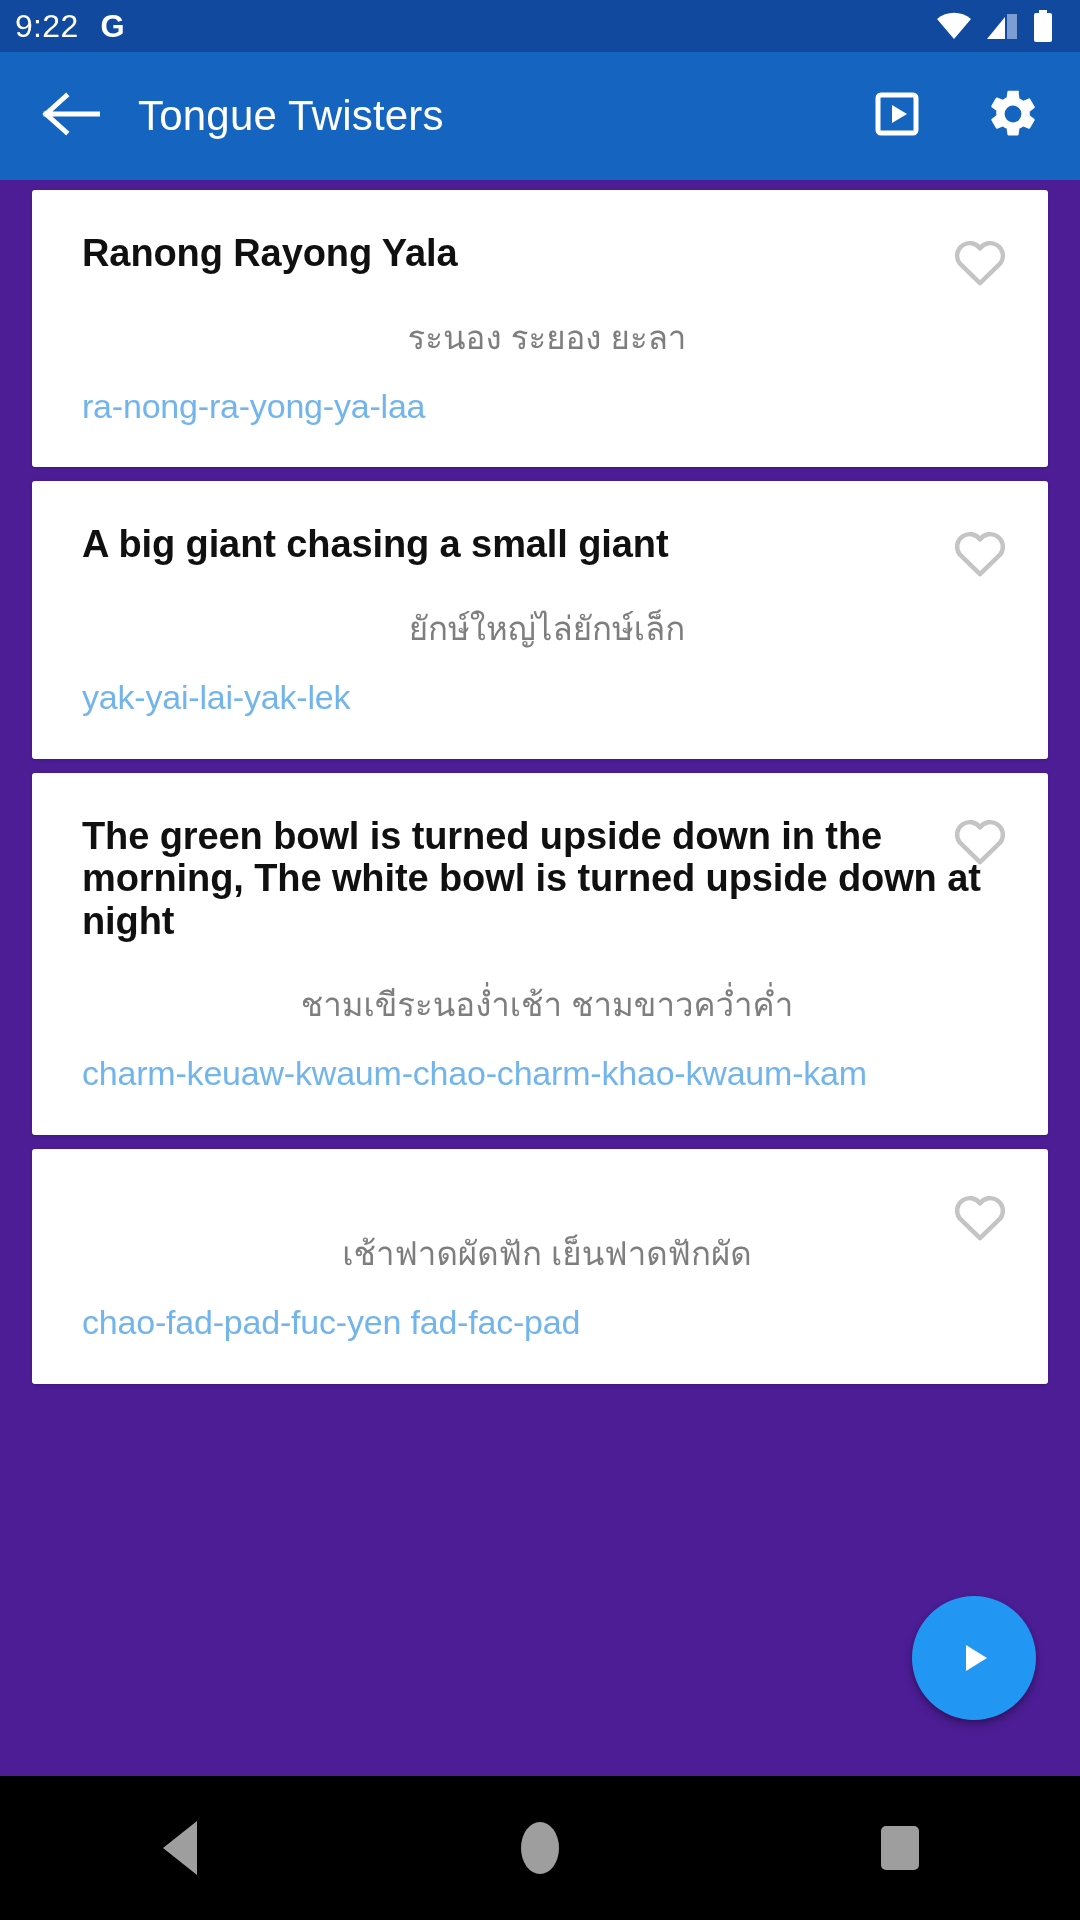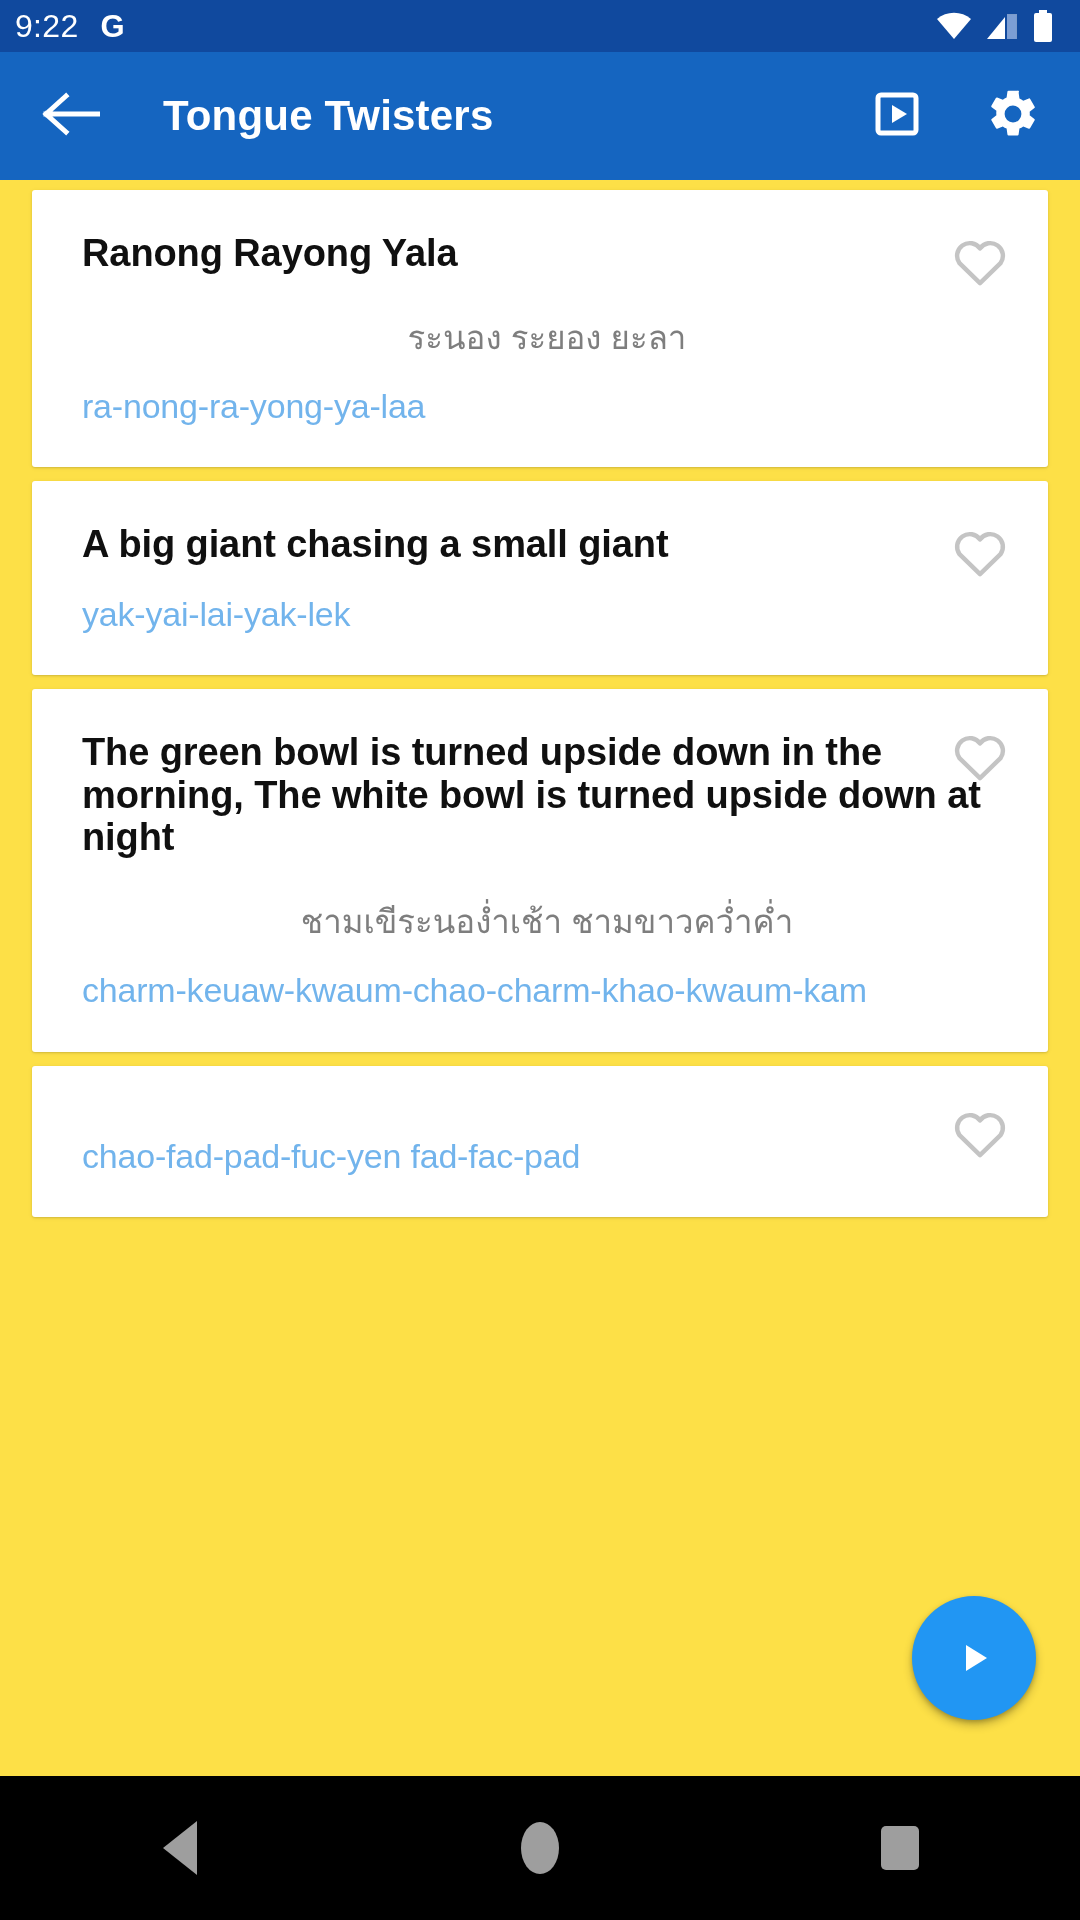--- a/index.html
+++ b/index.html
@@ -70,23 +70,23 @@
     width: 66px;
     height: 66px;
     display: flex;
     align-items: center;
     justify-content: center;
     flex: 0 0 auto;
   }
   .appbar-title {
     color: #ffffff;
     font-size: 42px;
-    font-weight: 700;
+    font-weight: 400;
     letter-spacing: 0.2px;
-    margin-left: 59px;
+    margin-left: 34px;
     white-space: nowrap;
   }
   .appbar-actions {
     margin-left: auto;
     display: flex;
     align-items: center;
     gap: 54px;
   }
   .appbar-icon-btn {
     width: 62px;
@@ -96,21 +96,21 @@
     justify-content: center;
   }
 
   
   .list-area {
     position: absolute;
     top: 180px;
     left: 0;
     right: 0;
     bottom: 144px;
-    background: #fde047;
+    background: #4c1d95;
     overflow: hidden;
     padding: 0 0 0 0;
   }
 
   .card {
     position: relative;
     background: #ffffff;
     margin: 12px 32px 14px 32px;
     border-radius: 3px;
     box-shadow: 0 1px 2px rgba(0,0,0,0.13), 0 1px 5px rgba(0,0,0,0.07);
@@ -280,20 +280,21 @@
         <span>
           <svg viewBox="0 0 24 22">
               <path d="M12 20.5 L3.2 11.9 A5.2 5.2 0 0 1 12 5.6 A5.2 5.2 0 0 1 20.8 11.9 Z" fill="none" stroke="#c4c4c4" stroke-width="1.9" stroke-linejoin="round"></path>
             </svg>
         </span>
       </div>
     </div>
 
     <div class="card">
       <div class="card-title">A big giant chasing a small giant</div>
+      <div class="card-thai">ยักษ์ใหญ่ไล่ยักษ์เล็ก</div>
       <div class="card-roman">yak-yai-lai-yak-lek</div>
       <div class="heart-btn">
         <span>
           <svg viewBox="0 0 24 22">
               <path d="M12 20.5 L3.2 11.9 A5.2 5.2 0 0 1 12 5.6 A5.2 5.2 0 0 1 20.8 11.9 Z" fill="none" stroke="#c4c4c4" stroke-width="1.9" stroke-linejoin="round"></path>
             </svg>
         </span>
       </div>
     </div>
 
@@ -304,20 +305,21 @@
       <div class="heart-btn">
         <span>
           <svg viewBox="0 0 24 22">
               <path d="M12 20.5 L3.2 11.9 A5.2 5.2 0 0 1 12 5.6 A5.2 5.2 0 0 1 20.8 11.9 Z" fill="none" stroke="#c4c4c4" stroke-width="1.9" stroke-linejoin="round"></path>
             </svg>
         </span>
       </div>
     </div>
 
     <div class="card wide">
+      <div class="card-thai">เช้าฟาดผัดฟัก เย็นฟาดฟักผัด</div>
       <div class="card-roman">chao-fad-pad-fuc-yen fad-fac-pad</div>
       <div class="heart-btn">
         <span>
           <svg viewBox="0 0 24 22">
               <path d="M12 20.5 L3.2 11.9 A5.2 5.2 0 0 1 12 5.6 A5.2 5.2 0 0 1 20.8 11.9 Z" fill="none" stroke="#c4c4c4" stroke-width="1.9" stroke-linejoin="round"></path>
             </svg>
         </span>
       </div>
     </div>
 

